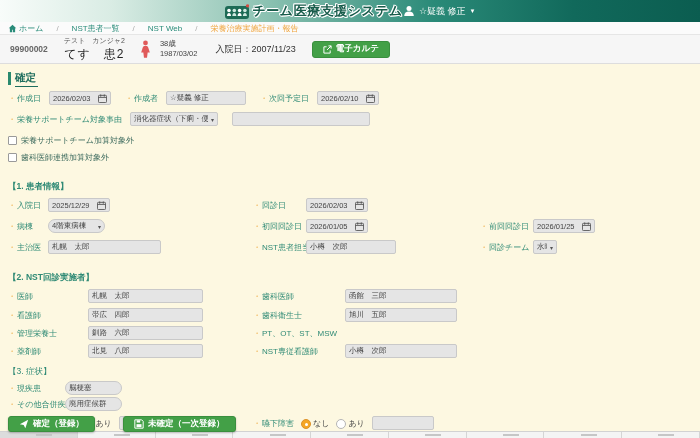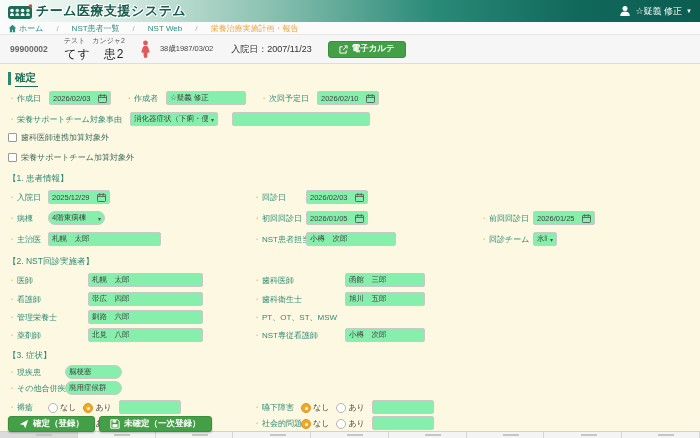--- a/index.html
+++ b/index.html
@@ -1,21 +1,21 @@
 <!DOCTYPE html>
 <html><head>
 <meta charset="utf-8">
 <style>
   * { margin:0; padding:0; box-sizing:border-box; }
   html,body { width:700px; height:438px; overflow:hidden; }
   body { font-family:"Liberation Sans","DejaVu Sans",sans-serif; }
   .app { position:relative; width:700px; height:438px; background:#fdf8e1; overflow:hidden; }
 
   
-  .titlebar { height:22px; display:flex; align-items:center; justify-content:space-between;
+  .titlebar { height:22px; display:flex; align-items:center; justify-content:center;
     padding:0 8px; background:linear-gradient(90deg,#f8fcfa 0%,#d9ece4 16%,#8cc2b2 38%,#2a8a78 62%,#11695b 82%,#0b5d50 100%); }
   .logo { display:flex; align-items:center; gap:4px; }
   .logo-title { font-size:13px; font-weight:bold; color:#185c4b; letter-spacing:.5px;
     text-shadow:1px 0 #fff,-1px 0 #fff,0 1px #fff,0 -1px #fff,1px 1px #fff,-1px -1px #fff; }
   .userbox { display:flex; align-items:center; gap:4px; color:#fff; font-size:9px; cursor:pointer; }
   .user-caret { font-size:6px; }
 
   
   .breadcrumb { height:13px; background:#fbfbfb; border-bottom:1px solid #e6e6e6;
     display:flex; align-items:center; padding:0 8px; font-size:8px; gap:13px; white-space:nowrap; }
@@ -24,67 +24,67 @@
   .bc-active { color:#f0a43c; }
 
   
   .patientbar { height:29px; background:#f6f6f6; border-bottom:1px solid #ddd;
     display:flex; align-items:center; padding:0 10px; }
   .pt-id { font-size:8.5px; color:#666; margin-right:16px;font-weight:bold; }
   .pt-names { display:flex; flex-direction:column; margin-right:14px; }
   .pt-kana { font-size:7px; color:#555; }
   .pt-name { font-size:12px; color:#222; letter-spacing:1px;text-align:center; }
   .pt-icon { margin-right:8px; display:flex; }
-  .pt-agebox { display:flex; flex-direction:row; font-size:7.5px; color:#444; margin-right:18px; line-height:1.35; }
+  .pt-agebox { display:flex; flex-direction:column; font-size:7.5px; color:#444; margin-right:18px; line-height:1.35; }
   .pt-adm { font-size:9px; color:#333; margin-right:16px; }
   .btn-green { display:inline-flex; align-items:center; gap:4px; background:#43a047; color:#fff;
     font-size:8.5px; font-weight:bold; border:1px solid #3a8f3e; border-radius:3px; height:17px;
     padding:0 10px; cursor:pointer; white-space:nowrap; }
 
   
   .content { position:relative; padding:0 8px; }
   .status-heading { margin-top:8px; height:13px; display:flex; align-items:center; }
   .status-heading .bar { width:3px; height:13px; background:#2a8a6e; margin-right:4px; }
   .status-heading .txt { font-size:10.5px; font-weight:bold; color:#1f6e5e; border-bottom:1px solid #1f6e5e; padding:0 2px 1px 0; }
 
   .frow { display:flex; align-items:center; white-space:nowrap; }
   .lbl { display:inline-flex; align-items:center; font-size:8px; color:#2f8a75; white-space:nowrap; }
   .bullet { color:#eda73f; margin-right:1px; }
   .sec-title { font-size:8.5px; color:#2f8a75; white-space:nowrap; }
 
-  .input { display:inline-flex; align-items:center; justify-content:space-between; background:#86efac;
+  .input { display:inline-flex; align-items:center; justify-content:space-between; background:#e5e5e5;
     border:1px solid #c9c9c9; border-radius:2px; height:14px; padding:0 3px; font-size:7.5px; color:#444; }
   .input .val { overflow:hidden; }
   .caret { font-size:6px; color:#555; margin-left:3px; }
   .cal { margin-left:3px; flex:none; }
 
   .cell { display:flex; align-items:center; }
   .c1 { width:245px; } .c2 { width:227px; } .c3 { flex:1; }
   .lw40 { width:40px; } .lw53 { width:53px; } .lw57 { width:57px; }
   .lw80 { width:80px; } .lw92 { width:92px; } .lw48 { width:48px; } .w62{width:62px;} .w66{width:57px;border-radius:7px;} .w80{width:80px;} .w88{width:88px;}
-  .w90{width:90px;} .w92{width:80px;} .w113{width:113px;} .w115{width:115px;} .w138{width:138px;} .w48{width:24px;}
+  .w90{width:90px;} .w92{width:112px;} .w113{width:113px;} .w115{width:115px;} .w138{width:138px;} .w48{width:24px;}
 
   .checkline { display:flex; align-items:center; gap:4px; cursor:pointer; }
   .cbox { width:9px; height:9px; background:#fff; border:1px solid #9a9a9a; border-radius:1px; flex:none; }
   .cbl { font-size:8px; color:#3d6b5e; }
 
   .rgroup { display:inline-flex; align-items:flex-end; }
   .radio { width:10px; height:10px; border-radius:50%; background:#fff; border:1px solid #b5b5b5;
     display:inline-block; position:relative; flex:none; cursor:pointer; }
   .radio.checked { background:#f5a623; border-color:#dd922a; }
   .radio.checked::after { content:''; position:absolute; left:3px; top:3px; width:3px; height:3px;
     border-radius:50%; background:#fff; }
   .rlbl { font-size:8px; color:#444; margin:0 7px 0 2px; }
 
   .mt3{margin-top:3px;} .mt2{margin-top:2px;} .mt4{margin-top:4px;} .mt5{margin-top:5px;}
-  .mt6{margin-top:6px;} .mt7{margin-top:7px;} .mt8{margin-top:8px;} .mt9{margin-top:9px;} .mt10{margin-top:10px;}
+  .mt6{margin-top:6px;} .mt7{margin-top:7px;} .mt8{margin-top:8px;} .mt9{margin-top:9px;} .mt10{margin-top:18px;font-weight:bold;}
   .ml8{margin-left:8px;} .ml14{margin-left:14px;}
 
   
-  .actionbar { position:absolute; left:8px; bottom:6px; display:flex; gap:4px; z-index:5; }
+  .actionbar { position:absolute; left:8px; bottom:6px; display:flex; gap:28px; z-index:5; }
   .actionbar .btn-green { height:16px; box-shadow:0 1px 2px rgba(0,0,0,.25); }
 
   
   .table-strip { position:absolute; left:0; right:0; bottom:0; height:7px; background:#e9e9e9;
     border-top:1px solid #d2d2d2; display:flex; z-index:1; }
   .strip-cell { flex:1; background:#f4f4f4; border-right:1px solid #d5d5d5; position:relative; }
   .strip-cell:first-child { background:#dcdcdc; }
   .strip-cell::after { content:''; position:absolute; right:32%; top:2px; width:16px; height:2px; background:#c6c6c6; }
 </style>
 </head>
@@ -209,27 +209,27 @@
         </span>
       <span class="input w88 ml8">
         <span class="val">消化器症状（下痢・便秘等）の継続</span>
         <span class="caret">▾</span>
       </span>
       <span class="input w138 ml14">
           <span class="val"></span>
         </span>
     </div>
 
+    <label class="checkline mt9">
+      <span class="cbox"></span>
+      <span class="cbl">栄養サポートチーム加算対象外</span>
+    </label>
     <label class="checkline mt6">
       <span class="cbox"></span>
       <span class="cbl">歯科医師連携加算対象外</span>
-    </label>
-    <label class="checkline mt9">
-      <span class="cbox"></span>
-      <span class="cbl">栄養サポートチーム加算対象外</span>
     </label>
 
     <div class="sec-title mt10">【1. 患者情報】</div>
 
     <div class="frow mt5">
       <div class="cell c1">
         <span class="lbl lw40">
             <span class="bullet">・</span>
             <span>入院日</span>
           </span>

